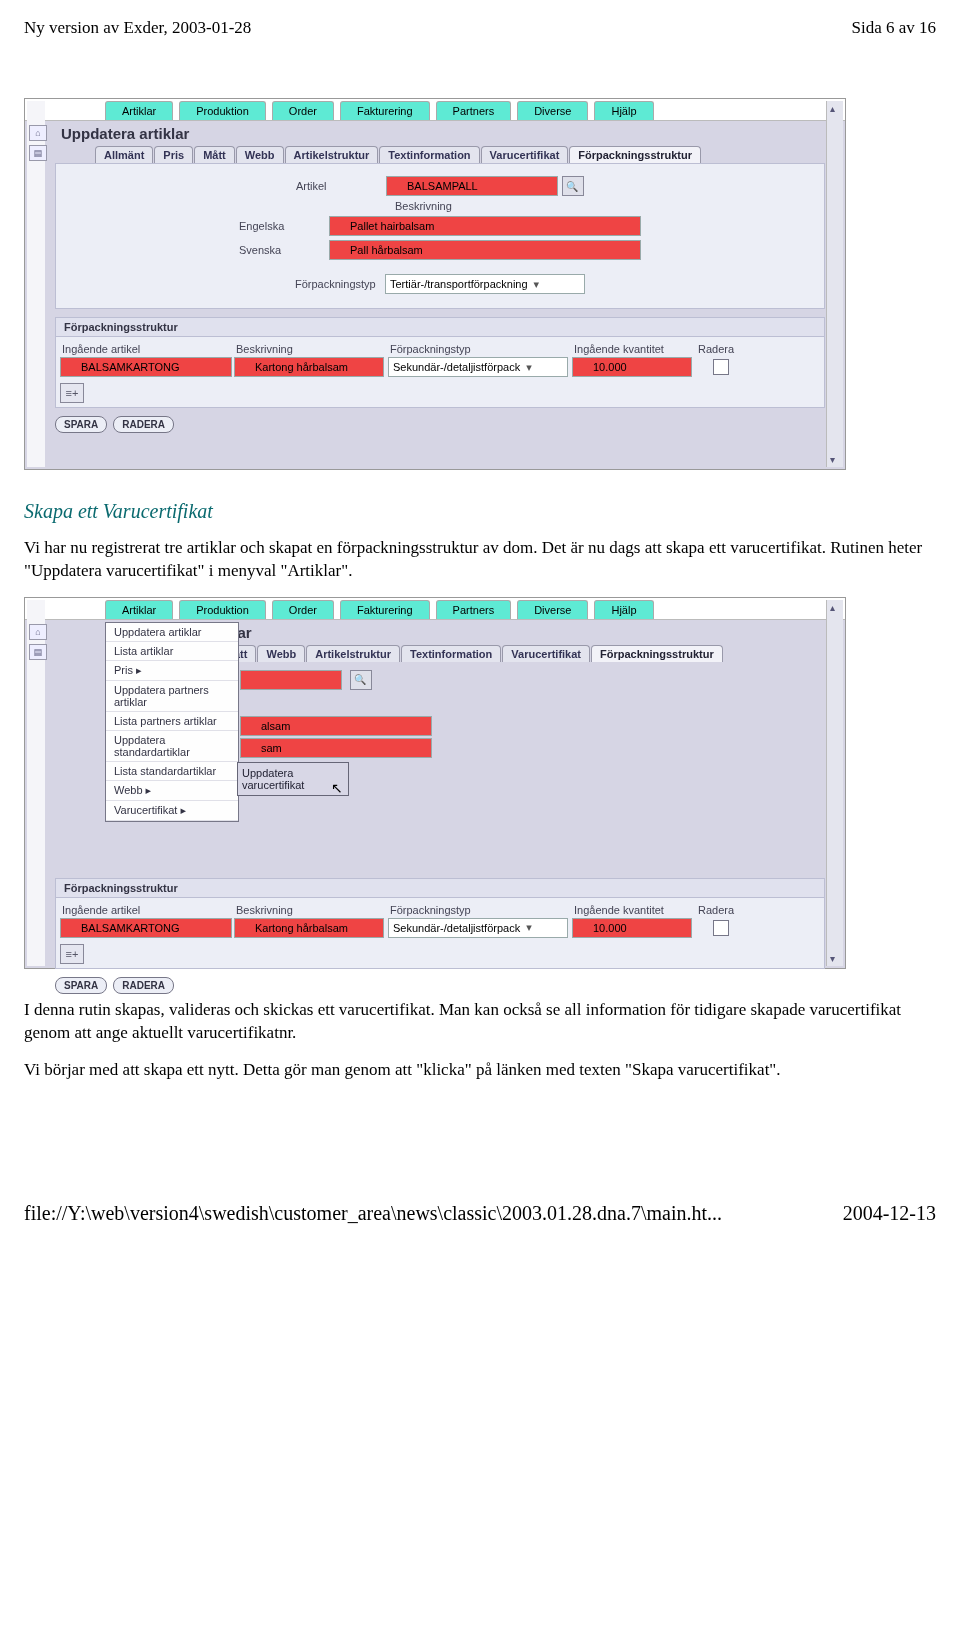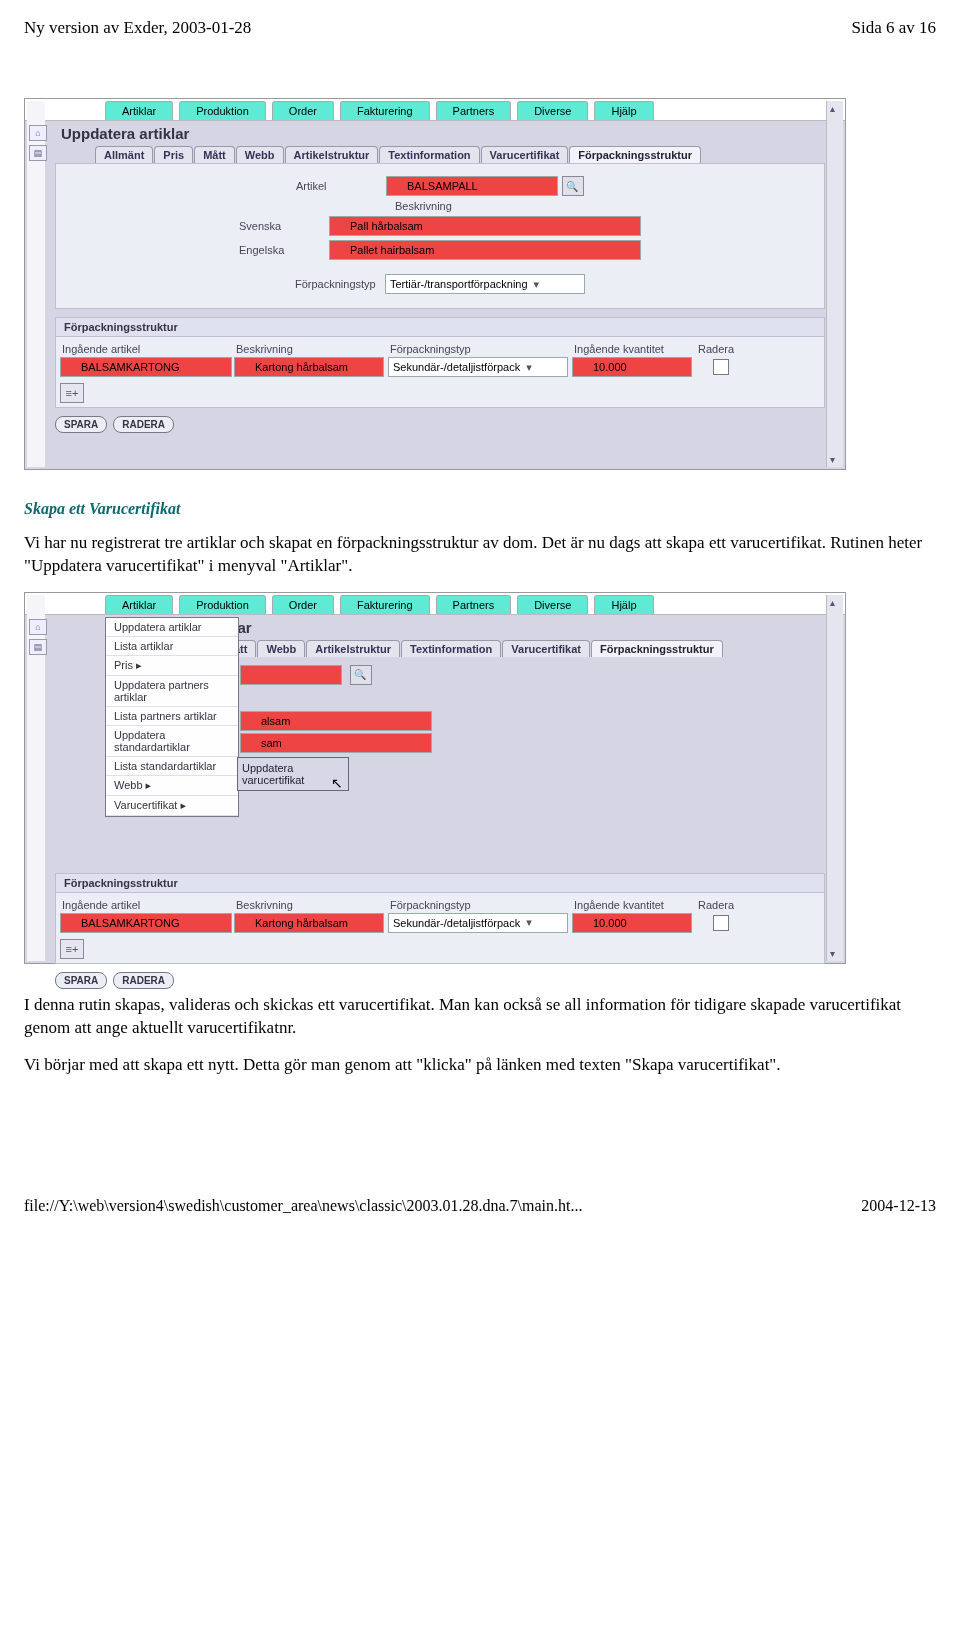--- a/index.html
+++ b/index.html
@@ -170,28 +170,28 @@
   }
   .scroll-right::before{content:"▴";position:absolute;top:2px;left:3px;font-size:10px;color:#557;}
   .scroll-right::after{content:"▾";position:absolute;bottom:2px;left:3px;font-size:10px;color:#557;}
   .scroll-left {
     position:absolute; left:2px; top:2px; bottom:2px; width:18px;
     background:#f5f5f9;
   }
   .body-h2 {
     color:#0a6a6f;
     font-style:italic;
-    font-weight:bold;
-    font-size:16px;
+    font-weight:normal;
+    font-size:20px;
     margin:26px 0 14px 0;
   }
   .body-p { margin:0 0 14px 0; line-height:1.35;}
   .footer-row {
     display:flex;justify-content:space-between;
-    font-size:16px;
+    font-size:20px;
     margin-top:120px;
   }
   
   .menu-panel {
     position:absolute;
     left:80px; top:24px;
     width:132px;
     background:#fefefe;
     border:1px solid #778;
     font-size:11px;
@@ -263,26 +263,26 @@
     <div class="form-area">
       <div class="form-row">
         <label>Artikel</label>
         <input class="tinput" style="width: 130px;" value="BALSAMPALL">
         <div class="searchbtn">🔍</div>
       </div>
       <div class="form-row">
           <label>Beskrivning</label>
         </div>
       <div class="form-row">
+        <label>Engelska</label>
+        <input class="tinput" style="width: 270px;" value="Pallet hairbalsam">
+      </div>
+      <div class="form-row">
         <label>Svenska</label>
         <input class="tinput" style="width: 270px;" value="Pall hårbalsam">
-      </div>
-      <div class="form-row">
-        <label>Engelska</label>
-        <input class="tinput" style="width: 270px;" value="Pallet hairbalsam">
       </div>
       <div class="form-row" style="margin-top:14px">
         <label>Förpackningstyp</label>
         <div class="dropdown" style="width:190px">Tertiär-/transportförpackning</div>
       </div>
     </div>
 
     <div class="section-head">Förpackningsstruktur</div>
     <div class="grid">
       <div class="grid-head">

